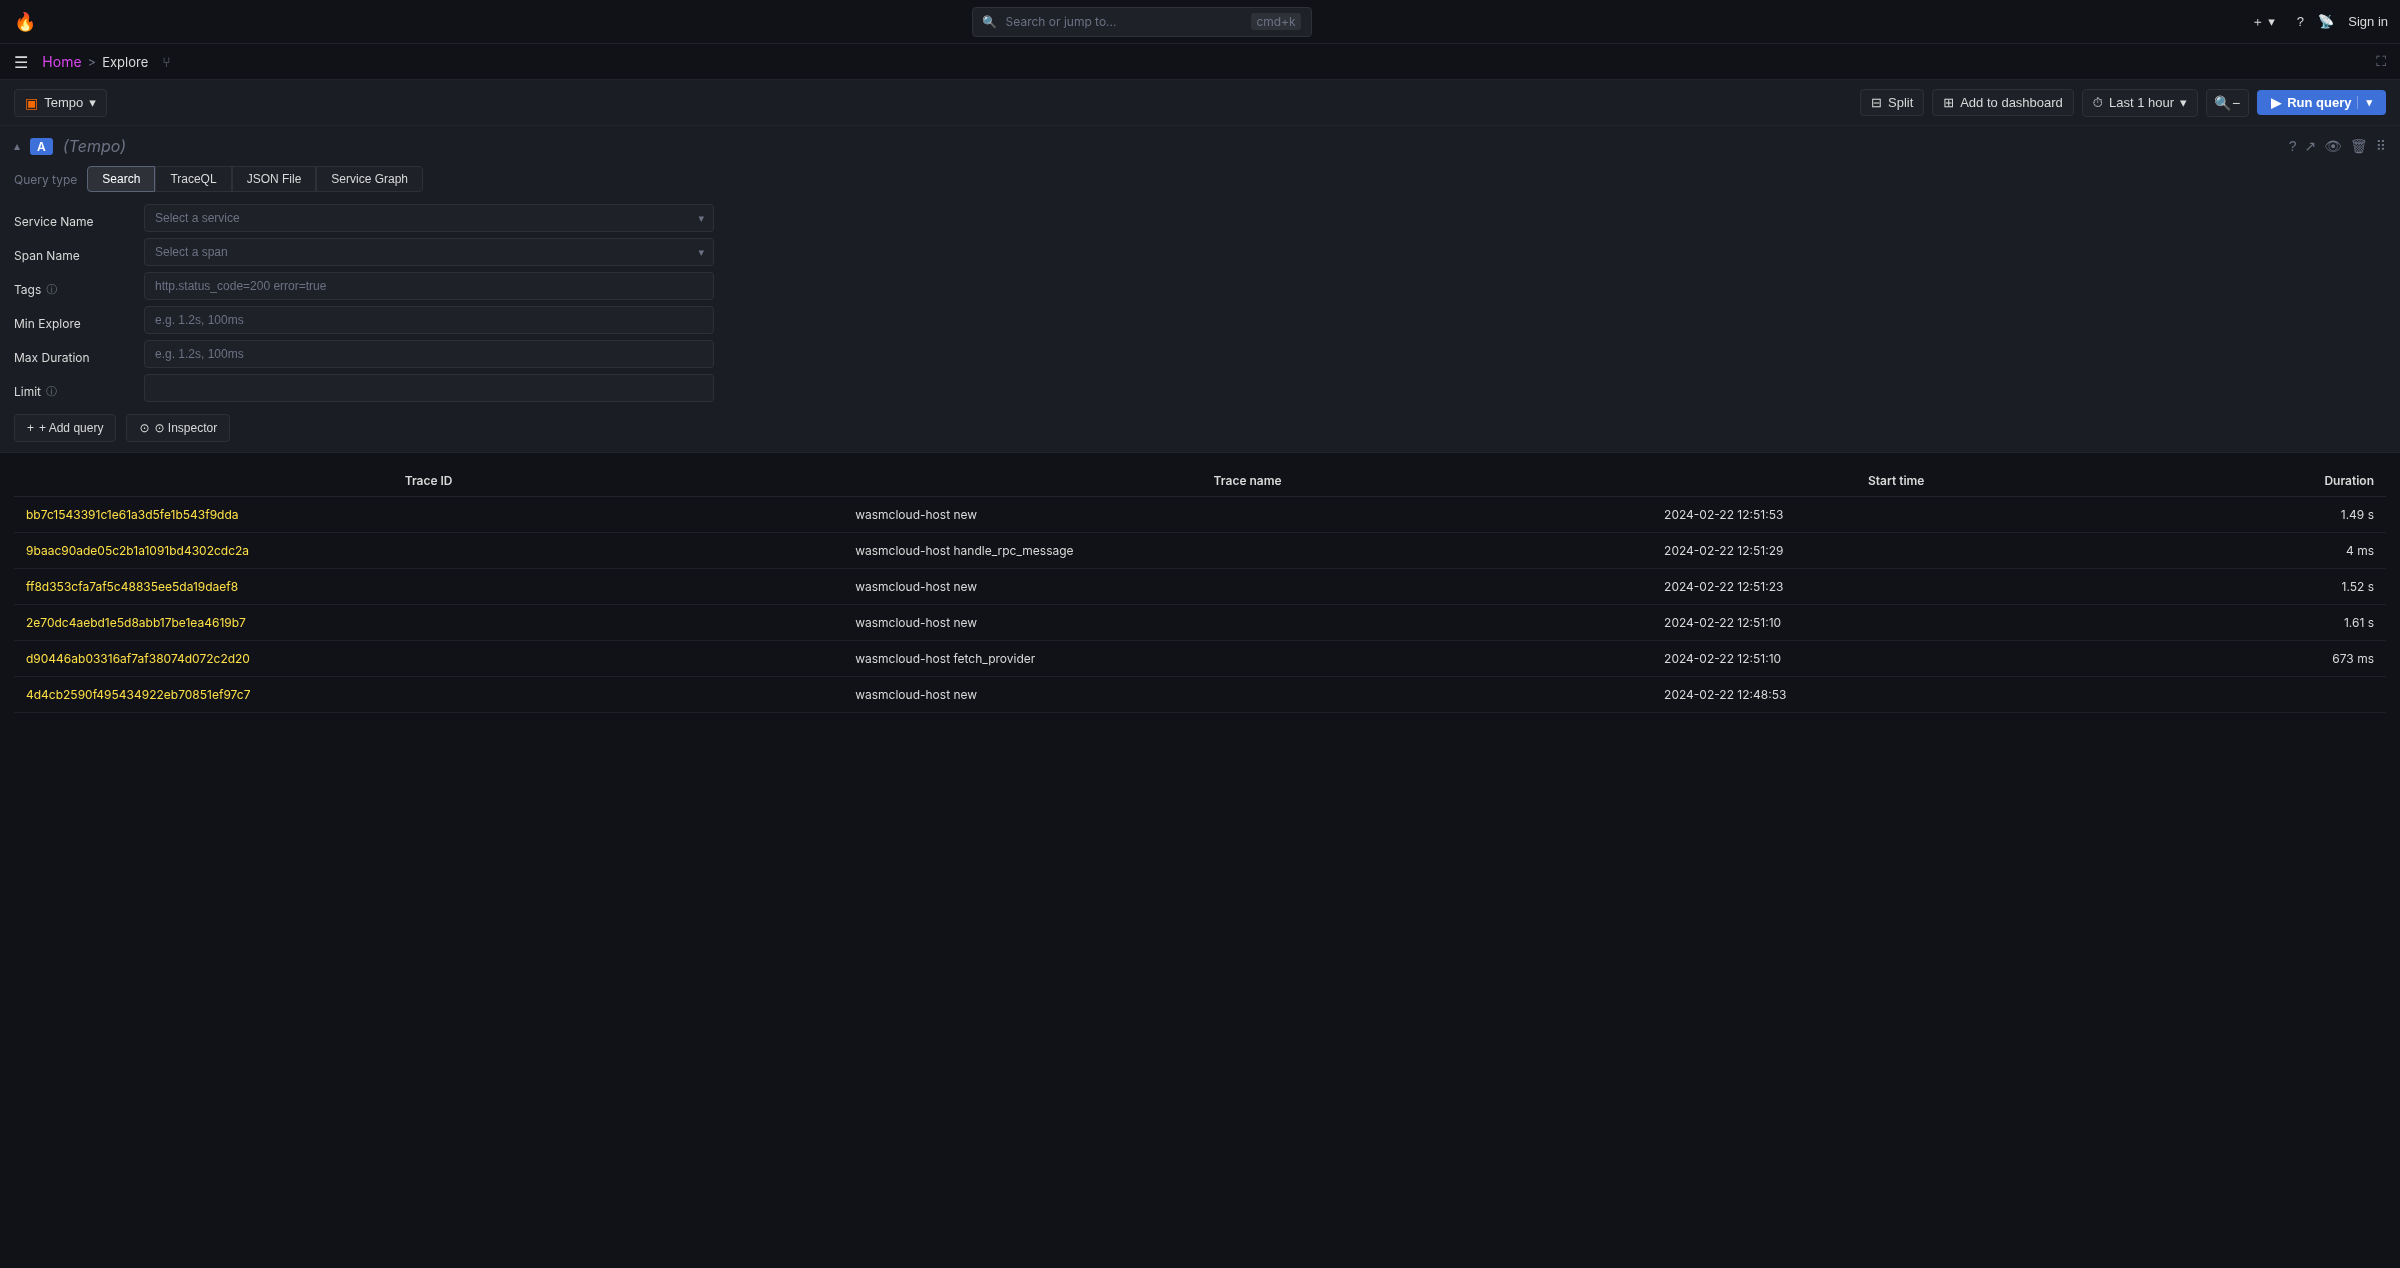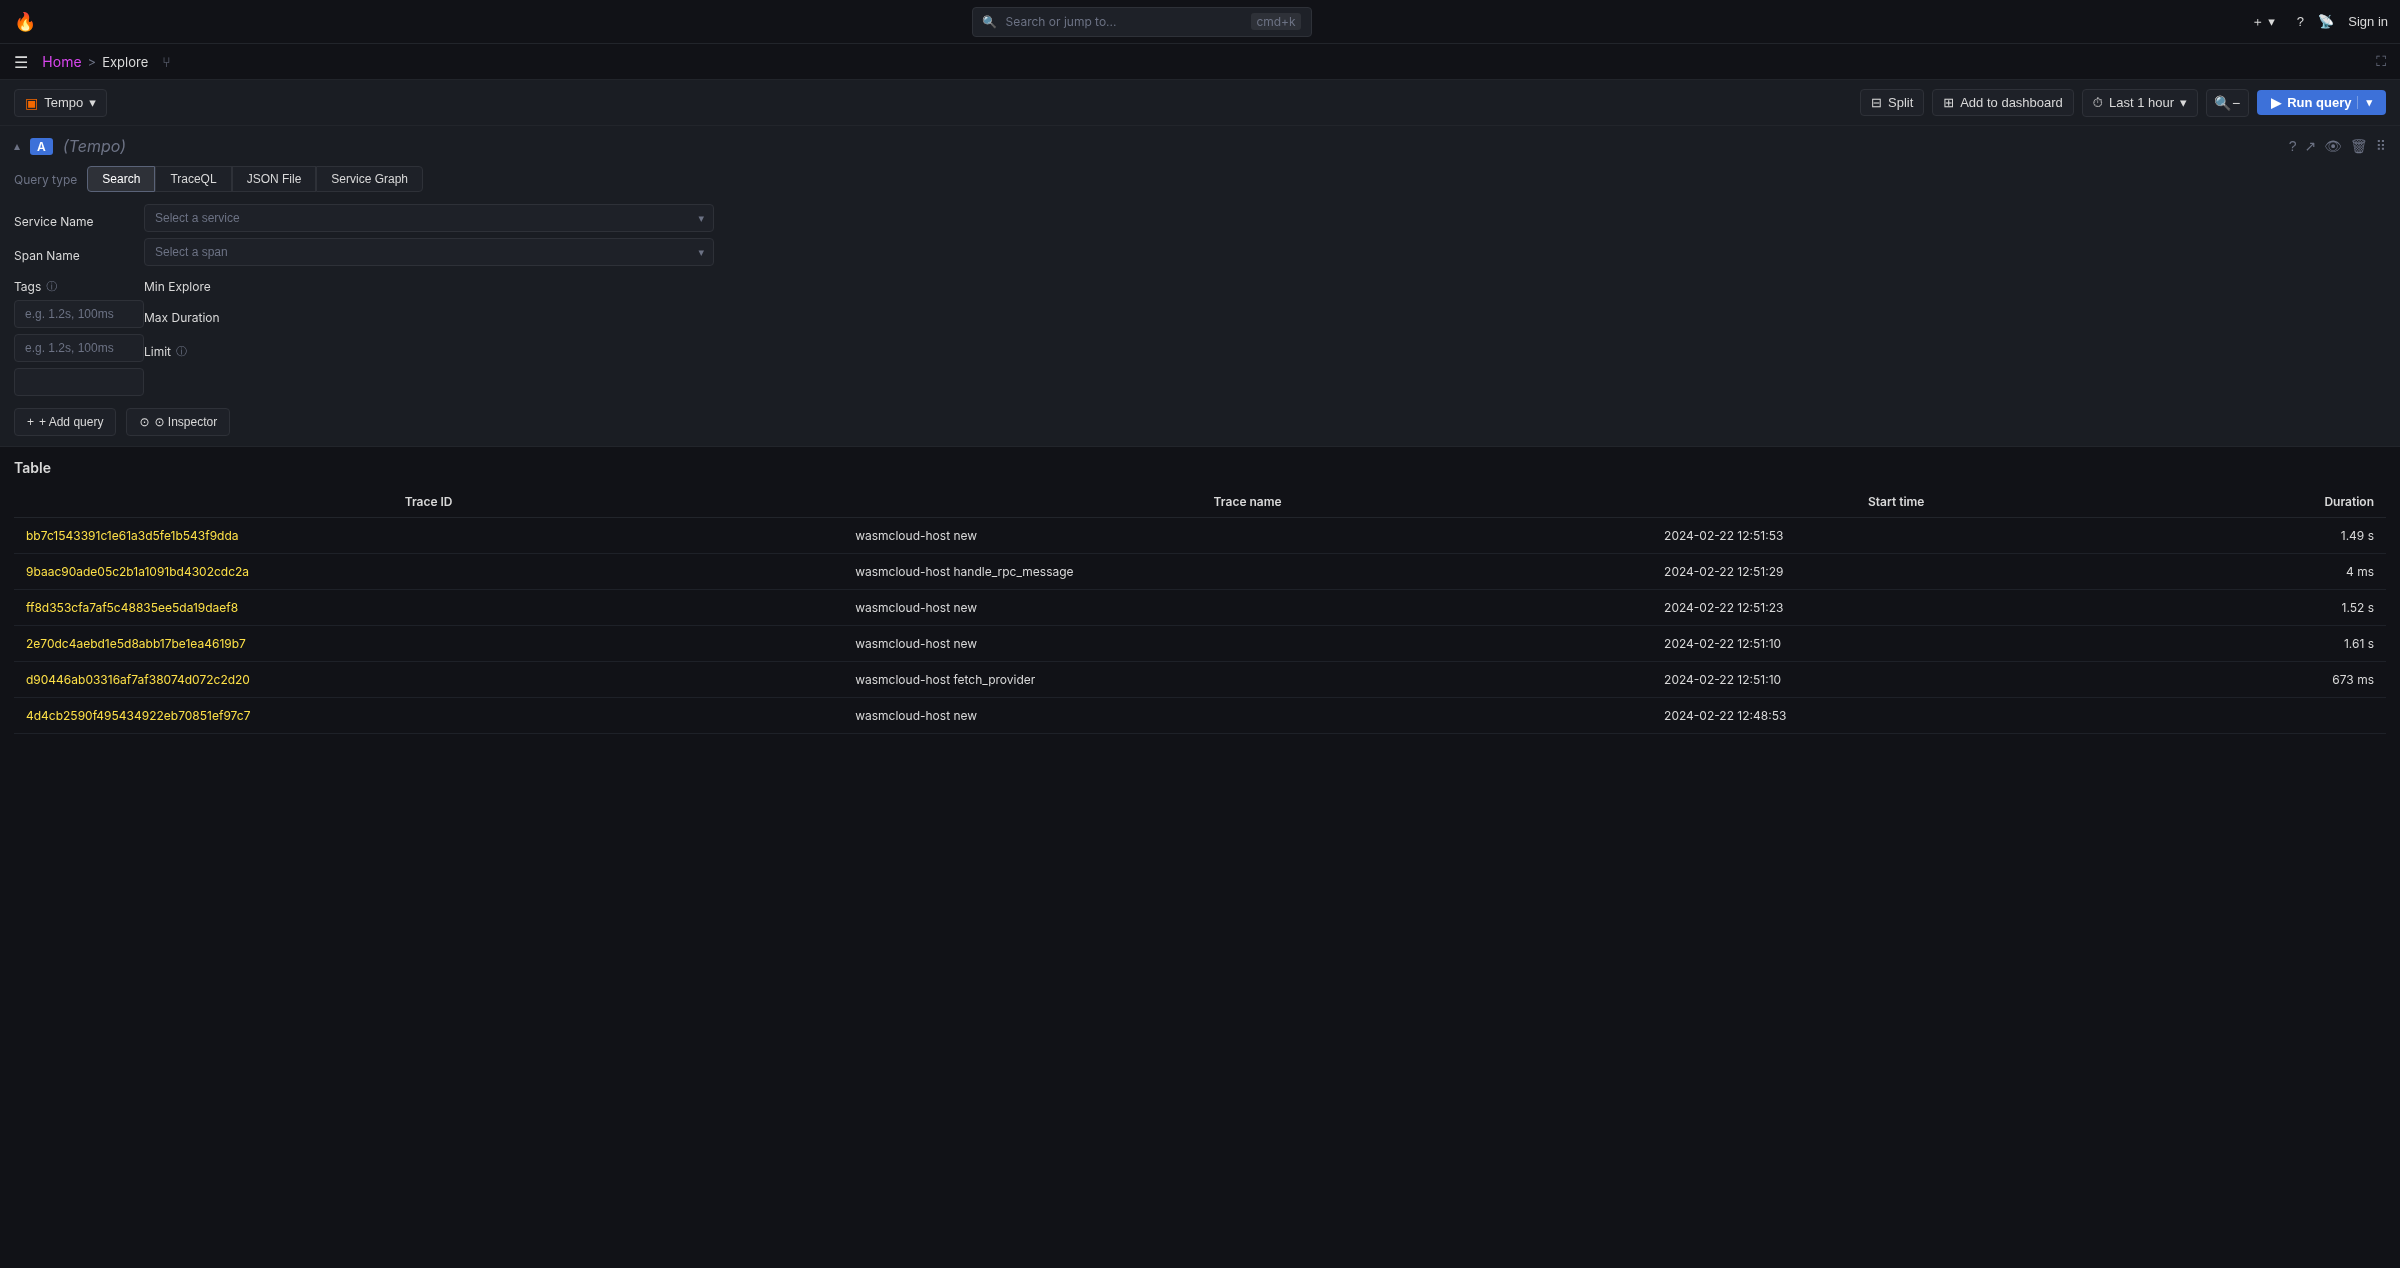--- a/index.html
+++ b/index.html
@@ -543,20 +543,21 @@
       <div class="select-wrapper">
         <select class="form-select">
           <option value="">Select a span</option>
         </select>
       </div>
 
       <div class="form-label">
         <span>Tags</span>
         <span class="info-icon">ⓘ</span>
       </div>
+      <input class="form-input" type="text" placeholder="http.status_code=200 error=true" style="">
 
       <div class="form-label">
         <span>Min Explore</span>
       </div>
       <input class="form-input" type="text" placeholder="e.g. 1.2s, 100ms" style="">
 
       <div class="form-label">
         <span>Max Duration</span>
       </div>
       <input class="form-input" type="text" placeholder="e.g. 1.2s, 100ms" style="">
@@ -574,21 +575,20 @@
         <span>+ Add query</span>
       </button>
       <button class="inspector-btn">
         <span>⊙</span>
         <span>⊙ Inspector</span>
       </button>
     </div>
   </div>
 
   <div class="results-panel">
-    <div class="table-title">Table</div>
 
     <table class="data-table">
       <thead>
         <tr>
           <th>Trace ID</th>
           <th>Trace name</th>
           <th>Start time</th>
           <th class="right">Duration</th>
         </tr>
       </thead>

